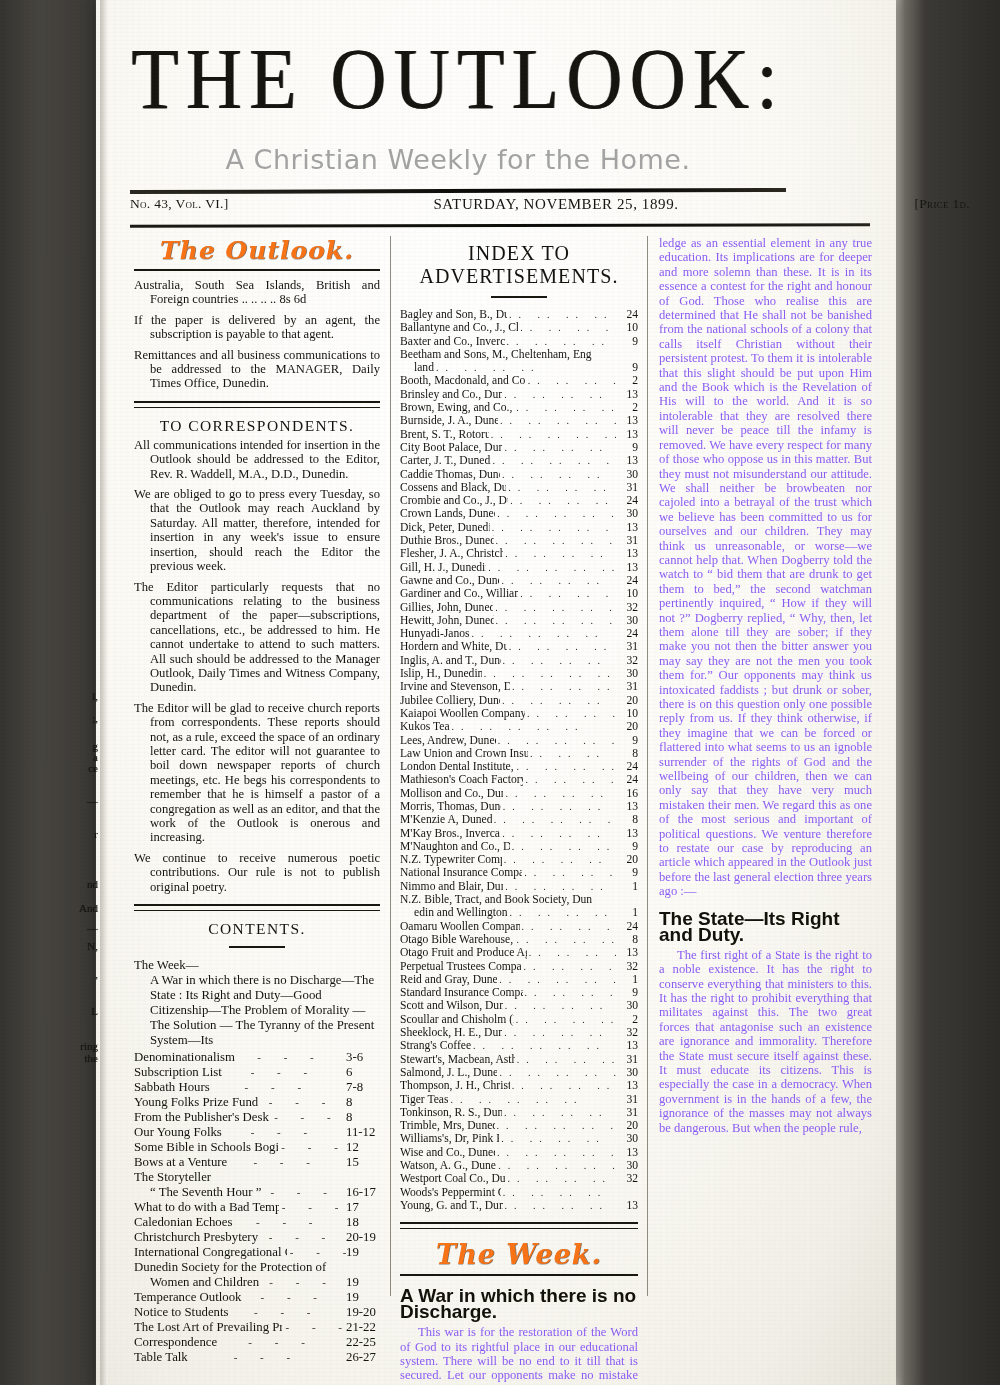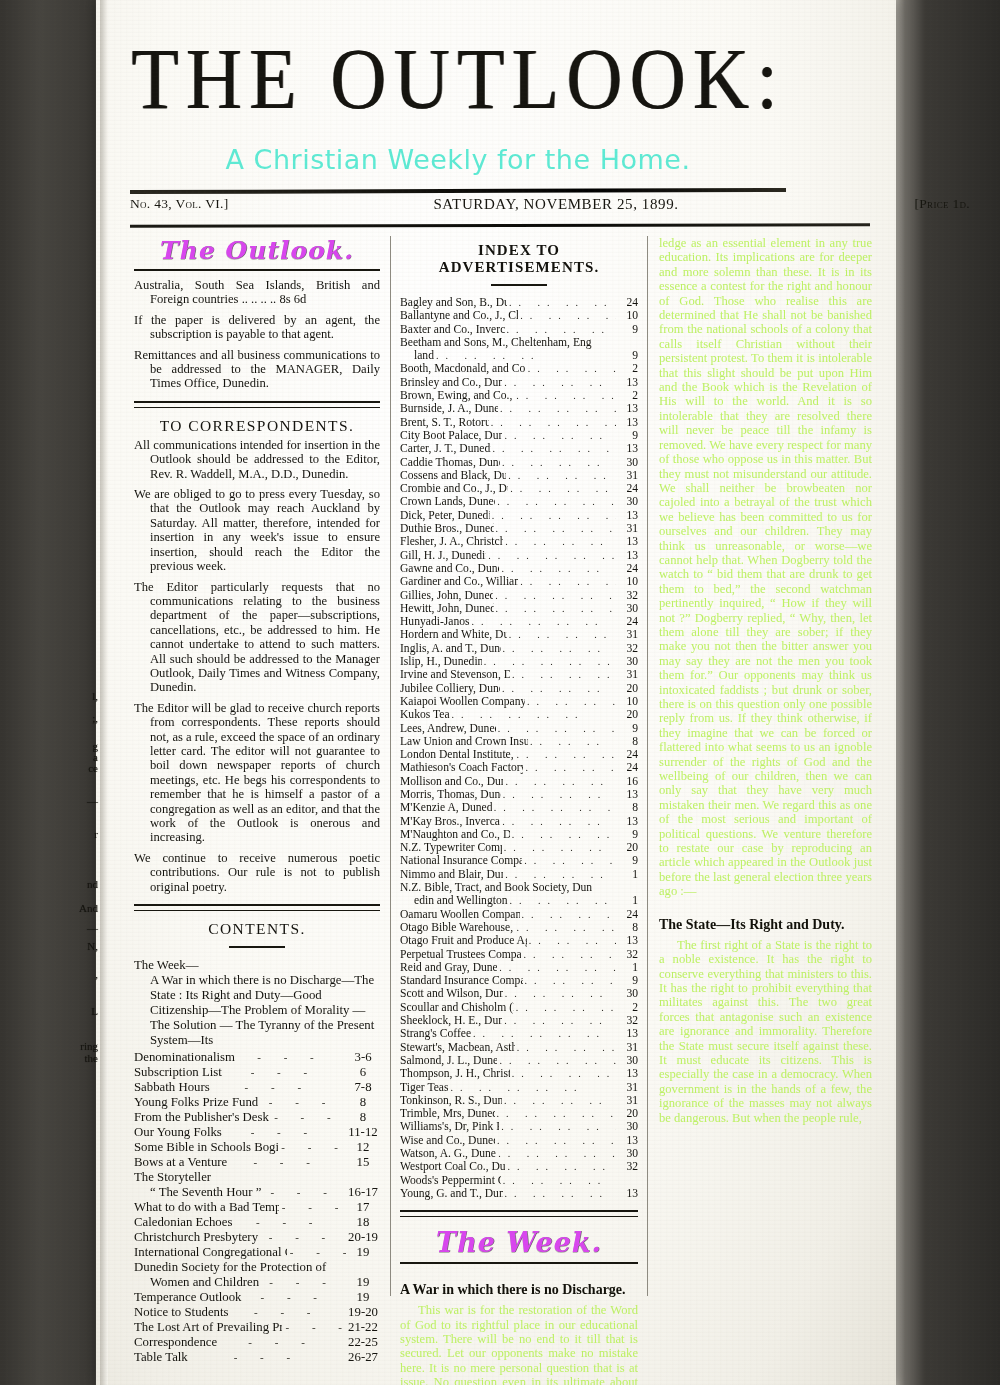--- a/index.html
+++ b/index.html
@@ -96,21 +96,21 @@
       0 0.6px 0 rgba(20,18,14,.3);
     transform: scaleY(1.12);
     transform-origin: center top;
   }
   .title-sub {
     margin: 26px 0 0 0;
     font-family: "DejaVu Sans", sans-serif;
     font-size: 27px;
     font-weight: normal;
     letter-spacing: .5px;
-    color: #5eead4;
+    color: #a3a3a3;
   }
   .rule-thick {
     margin: 14px 34px 0 34px;
     height: 4px;
     background: linear-gradient(90deg, #29271f 0%, #15140f 40%, #000 70%, #2b2920 100%);
     transform: rotate(-0.18deg);
   }
   .issue-row {
     position: absolute;
     left: 96px; top: 196px; width: 904px;
@@ -143,21 +143,21 @@
   .col-2 { width: 238px; padding: 0 9px; border-left: 1px solid #8e8b81; border-right: 1px solid #8e8b81; }
   .col-3 { width: 236px; padding-left: 11px; }
 
   
   .blackletter {
     text-align: center;
     font-family: "DejaVu Serif", serif;
     font-weight: bold;
     font-size: 25px;
     letter-spacing: 1px;
-    color: #d946ef;
+    color: #f97316;
     margin: 0 0 4px 0;
     font-style: italic;
     text-shadow: 0.7px 0 0 rgba(0,0,0,.5), 0 .7px 0 rgba(0,0,0,.25);
   }
   .blackletter.week { font-size: 27px; margin-top: 10px; }
   .rule-mid {
     height: 2px;
     background: #17160f;
     margin: 3px 0 7px 0;
   }
@@ -171,30 +171,30 @@
     width: 56px; height: 2px; background:#17160f;
     margin: 8px auto 10px auto;
   }
   .caps-head {
     text-align: center;
     font-size: 15.5px;
     letter-spacing: 1.4px;
     margin: 6px 0 3px 0;
     color: #13120d;
   }
-  .caps-head.idx { font-size: 15px; letter-spacing: 1.1px; font-weight: bold; }
+  .caps-head.idx { font-size: 20px; letter-spacing: 1.1px; }
 
   
   p.body {
     margin: 0 0 6px 0;
     font-size: 12.6px;
     line-height: 14.4px;
     text-align: justify;
     text-justify: inter-word;
-    color: #bef264;
+    color: #8b5cf6;
   }
   p.hang {
     margin: 0 0 6px 0;
     padding-left: 16px;
     text-indent: -16px;
     font-size: 12.6px;
     line-height: 14.4px;
     text-align: justify;
     color: #14130e;
   }
@@ -202,44 +202,44 @@
   
   .contents-list { margin-top: 2px; }
   .c-row {
     display: flex;
     align-items: baseline;
     font-size: 12.8px;
     line-height: 15px;
   }
   .c-row .c-label { flex: 1 1 auto; white-space: nowrap; overflow: hidden; }
   .c-row .c-dots  { flex: 1 1 auto; overflow: hidden; white-space: nowrap; color:#2a2820; letter-spacing: 10px; font-size: 11px; padding: 0 3px;}
-  .c-row .c-page  { flex: 0 0 auto; text-align: center; min-width: 34px; }
+  .c-row .c-page  { flex: 0 0 auto; text-align: left; min-width: 34px; }
   .c-wrap { font-size: 12.8px; line-height: 15px; }
   .c-indent { padding-left: 16px; }
 
   
   .idx-row {
     display: flex;
     align-items: baseline;
     font-size: 11.6px;
     line-height: 13.3px;
     white-space: nowrap;
   }
   .idx-row .idx-name { flex: 0 1 auto; overflow: hidden; text-overflow: clip; }
   .idx-row .idx-dots { flex: 1 1 auto; overflow: hidden; white-space: nowrap; letter-spacing: 7px; font-size: 10px; padding: 0 2px; color:#1e1c16;}
   .idx-row .idx-page { flex: 0 0 22px; text-align: right; }
   .idx-cont { padding-left: 14px; }
 
   
   .art-head {
-    font-family: Liberation Serif, serif;
+    font-family: Liberation Sans, sans-serif;
     font-weight: bold;
-    font-size: 14px;
+    font-size: 19px;
     line-height: 16px;
-    margin: 18px 0 5px 0;
+    margin: 12px 0 5px 0;
     color: #111009;
   }
 
   
   .footer-blank { position:absolute; left:96px; top:1300px; width:800px; height:85px; }
 </style>
 </head>
 <body>
 
 <div id="page">

